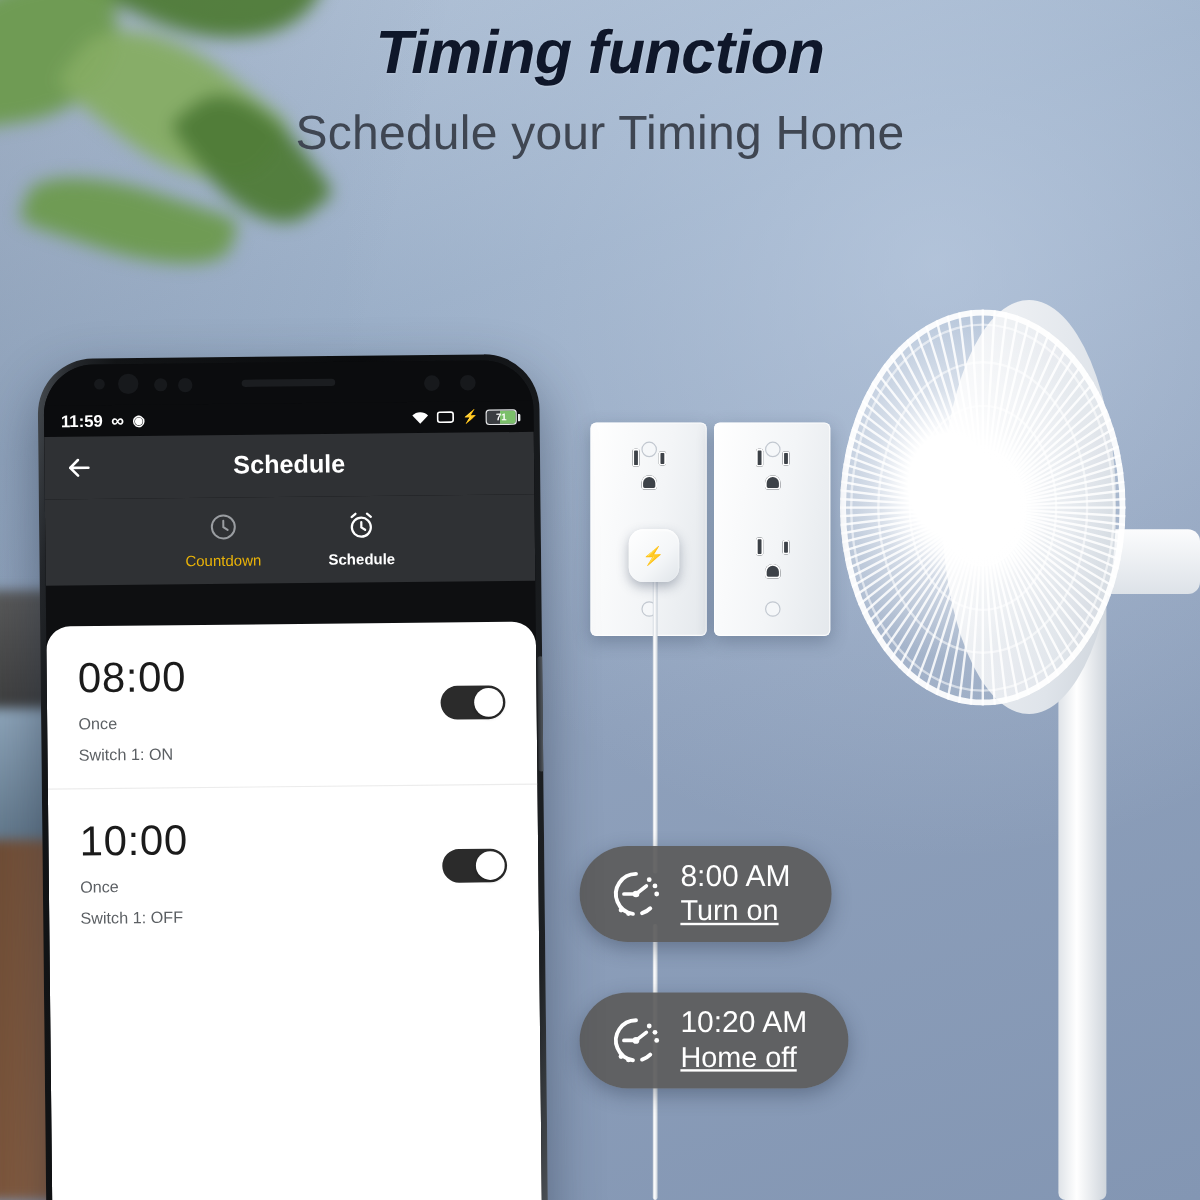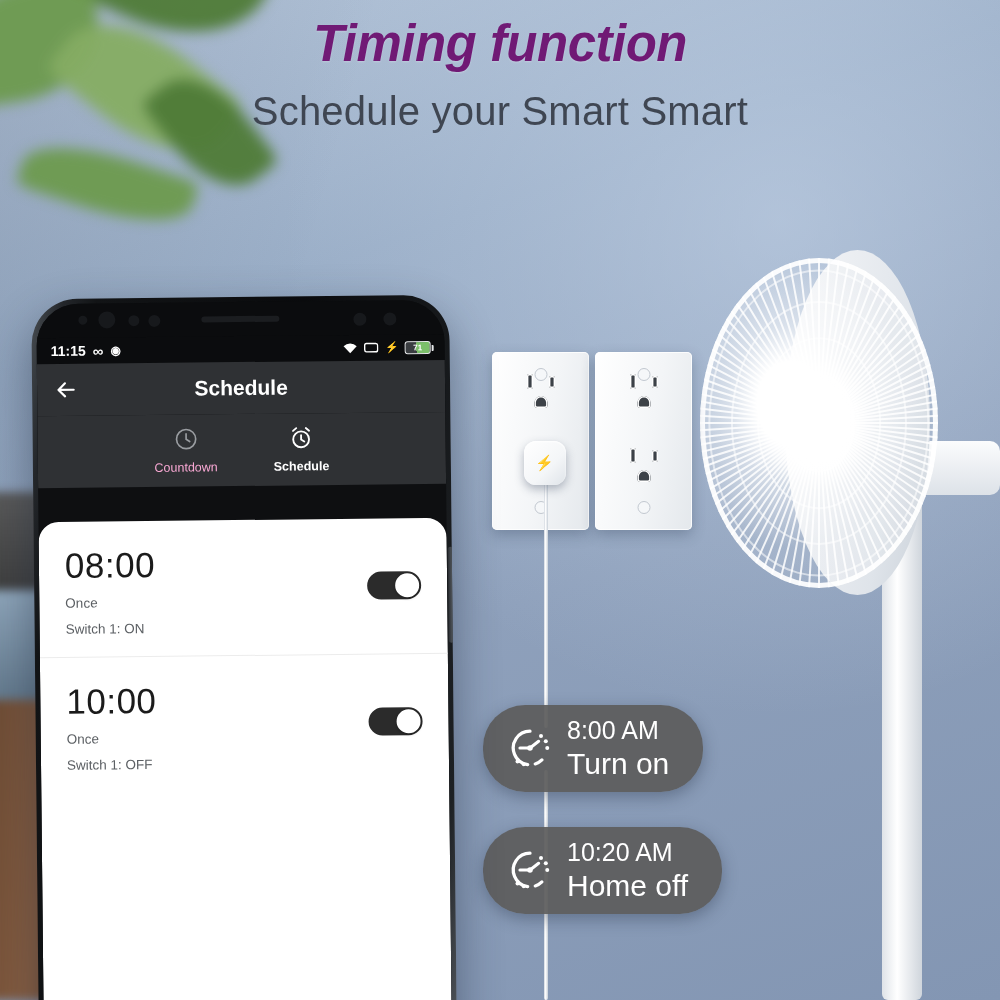--- a/index.html
+++ b/index.html
@@ -35,21 +35,21 @@
                background: linear-gradient(95deg, #6b4a33, #8a6043 45%, #5c3f2c); }
   .furn-pic  { position: absolute; left: 2px; bottom: 290px; width: 110px; height: 120px;
                background: linear-gradient(180deg, #8fa6bb, #5e7487); }
   .furn-pic2 { position: absolute; left: 0px; bottom: 408px; width: 105px; height: 100px;
                background: linear-gradient(180deg, #5a5a5a, #3e3e3e); }
 
   
   .headline-wrap { position: absolute; top: 14px; left: 0; width: 100%; text-align: center; z-index: 6; }
   .headline {
     font-size: 51px; font-weight: 800; font-style: italic;
-    color: #701a75; letter-spacing: -.5px;
+    color: #0f172a; letter-spacing: -.5px;
     text-shadow: 0 1px 2px rgba(255,255,255,.25);
   }
   .subhead {
     margin-top: 16px;
     font-size: 40px; font-weight: 400; color: #3f4652; letter-spacing: .2px;
   }
 
   
   .outlets { position: absolute; left: 492px; top: 352px; width: 200px; height: 178px; z-index: 4; }
   .plate {
@@ -193,21 +193,21 @@
   .app-title {
     position: absolute; left: 0; width: 100%; text-align: center;
     font-size: 21px; font-weight: 700; color: #ffffff; pointer-events: none;
   }
 
   .tabs {
     height: 72px; background: #2f3134;
     display: flex; justify-content: center; align-items: center; gap: 56px;
   }
   .tab { display: flex; flex-direction: column; align-items: center; gap: 9px; cursor: pointer; }
-  .tab-label { font-size: 12.5px; color: #f9a8d4; }
+  .tab-label { font-size: 12.5px; color: #eab308; }
   .tab.active .tab-label { color: #ffffff; font-weight: 700; }
 
   .sheet {
     position: absolute; left: 0; right: 0; top: 218px; bottom: 0;
     background: #ffffff; border-radius: 20px 20px 0 0; overflow: hidden;
   }
   .sched-item { position: relative; padding: 26px 26px 20px 26px; }
   .sched-item + .sched-item { border-top: 1px solid #ececec; }
   .sched-time { font-size: 35px; font-weight: 300; color: #1b1b1b; letter-spacing: .5px; line-height: 1.05; }
   .sched-repeat { margin-top: 11px; font-size: 13.5px; color: #5b5f63; }
@@ -225,21 +225,21 @@
   .badge {
     position: absolute; z-index: 7; display: flex; align-items: center; gap: 14px;
     background: rgba(92,92,92,.93); border-radius: 42px;
     padding: 11px 34px 11px 24px;
     box-shadow: 0 5px 16px rgba(30,40,60,.35);
   }
   .badge-1 { left: 483px; top: 705px; }
   .badge-2 { left: 483px; top: 827px; }
   .badge-text { color: #ffffff; line-height: 1.18; }
   .badge-time { font-size: 25px; font-weight: 400; }
-  .badge-action { font-size: 30px; font-weight: 400; }
+  .badge-action { font-size: 24px; font-weight: 400; text-decoration: underline; }
 </style>
 </head>
 <body>
 
 <div class="bg"></div>
 <div class="bg-wall-shadow"></div>
 
 <div class="plant">
   <div class="leaf d" style="left:110px; top:-30px; width:200px; height:130px; transform:rotate(24deg);"></div>
   <div class="leaf" style="left:-10px; top:55px;  width:150px; height:115px; transform:rotate(-8deg);"></div>
@@ -249,21 +249,21 @@
 </div>
 
 <div class="furn">
   <div class="furn-pic2"></div>
   <div class="furn-pic"></div>
   <div class="furn-wood"></div>
 </div>
 
 <div class="headline-wrap">
   <div class="headline">Timing function</div>
-  <div class="subhead">Schedule your Smart Smart</div>
+  <div class="subhead">Schedule your Timing Home</div>
 </div>
 
 <div class="fan">
   <div class="fan-pole"></div>
   <div class="fan-arm"></div>
   <div class="fan-body"></div>
   <div class="fan-head" id="fan-head">
       <div class="spoke" style="transform: translate(-1px, 0px) rotate(0deg);"></div>
       <div class="spoke" style="transform: translate(-1px, 0px) rotate(3.46154deg);"></div>
       <div class="spoke" style="transform: translate(-1px, 0px) rotate(6.92308deg);"></div>
@@ -421,21 +421,21 @@
       <div class="sensor" style="left:62px; width:17px; height:17px; top:8px;"></div>
       <div class="sensor" style="left:92px; width:11px; height:11px;"></div>
       <div class="sensor" style="left:112px; width:12px; height:12px;"></div>
       <div class="speaker"></div>
       <div class="sensor" style="right:78px; width:13px; height:13px;"></div>
       <div class="sensor" style="right:48px; width:13px; height:13px;"></div>
     </div>
 
     <div class="statusbar">
       <div class="sb-left">
-        <span>11:15</span>
+        <span>11:59</span>
         <span style="font-size:15px;">∞</span>
         <span style="font-size:12px;">◉</span>
       </div>
       <div class="sb-right">
         <svg width="15" height="13" viewBox="0 0 16 13">
           <path d="M8 11.6 1 4.2A9.8 9.8 0 0 1 15 4.2Z" fill="#fff"></path>
         </svg>
         <svg width="15" height="12" viewBox="0 0 16 13">
           <rect x="1" y="2" width="14" height="9" rx="2" fill="none" stroke="#fff" stroke-width="1.5"></rect>
         </svg>

